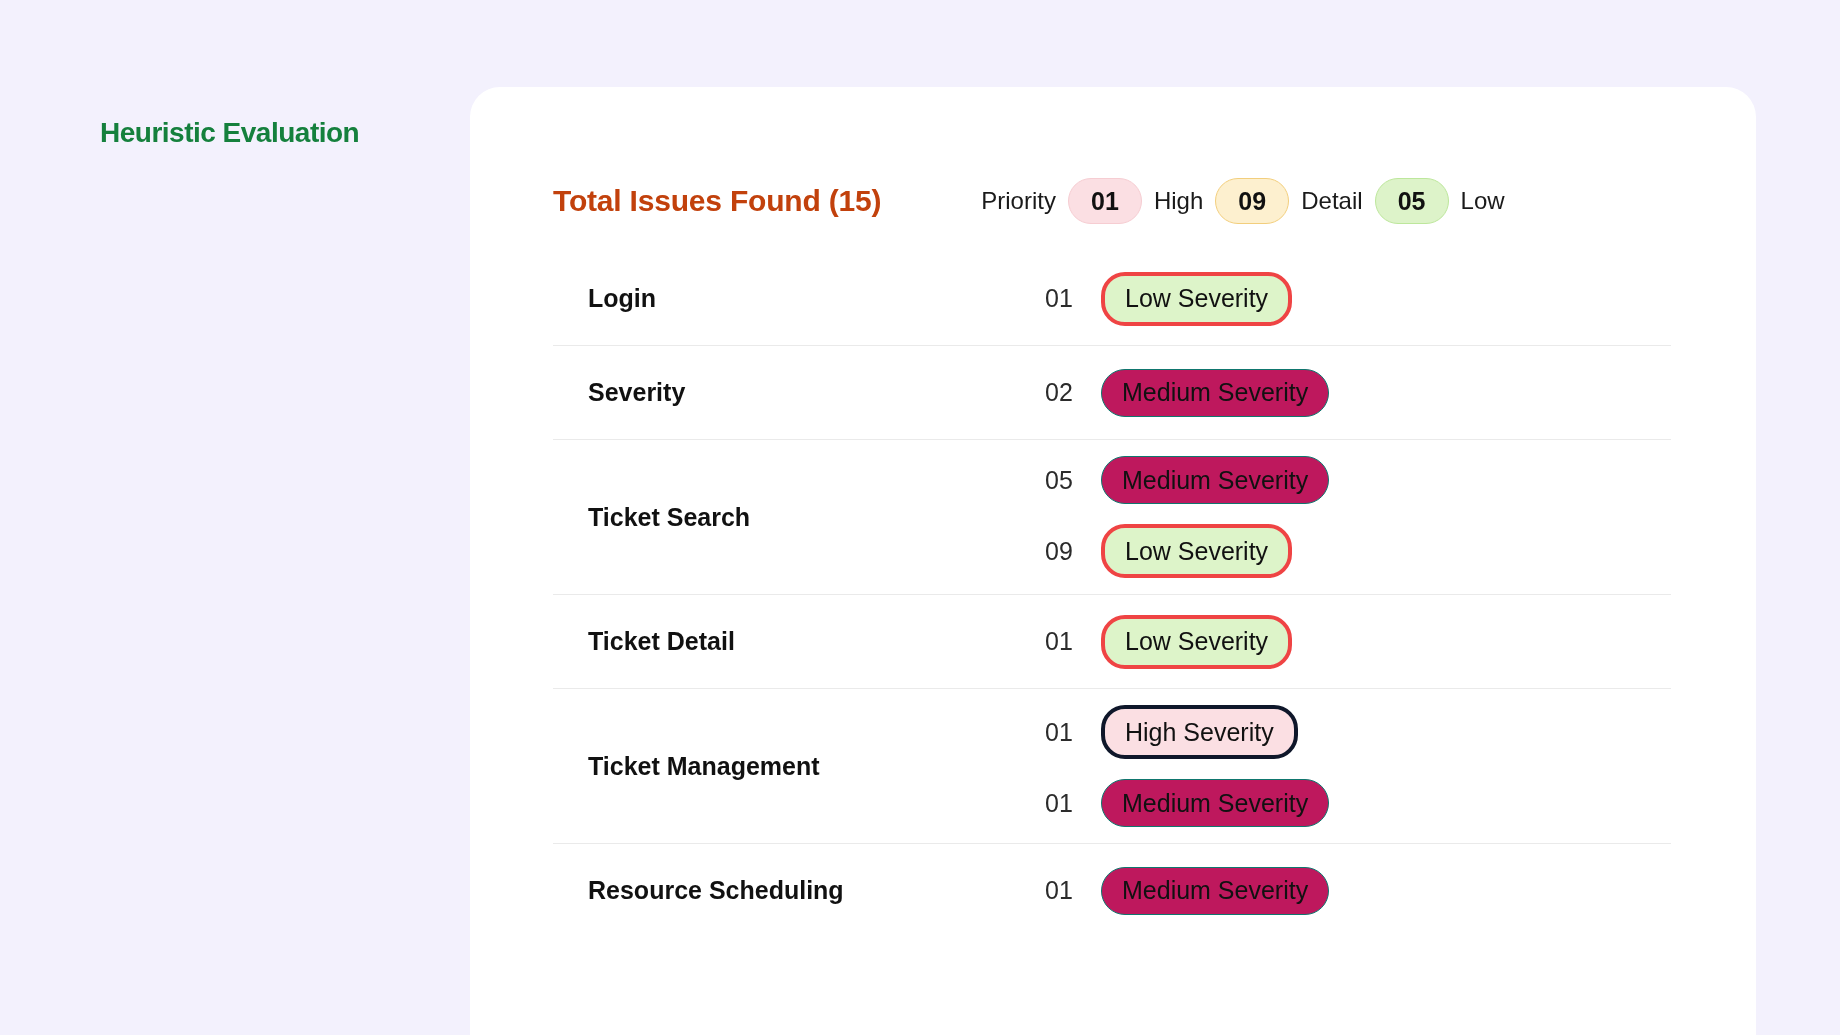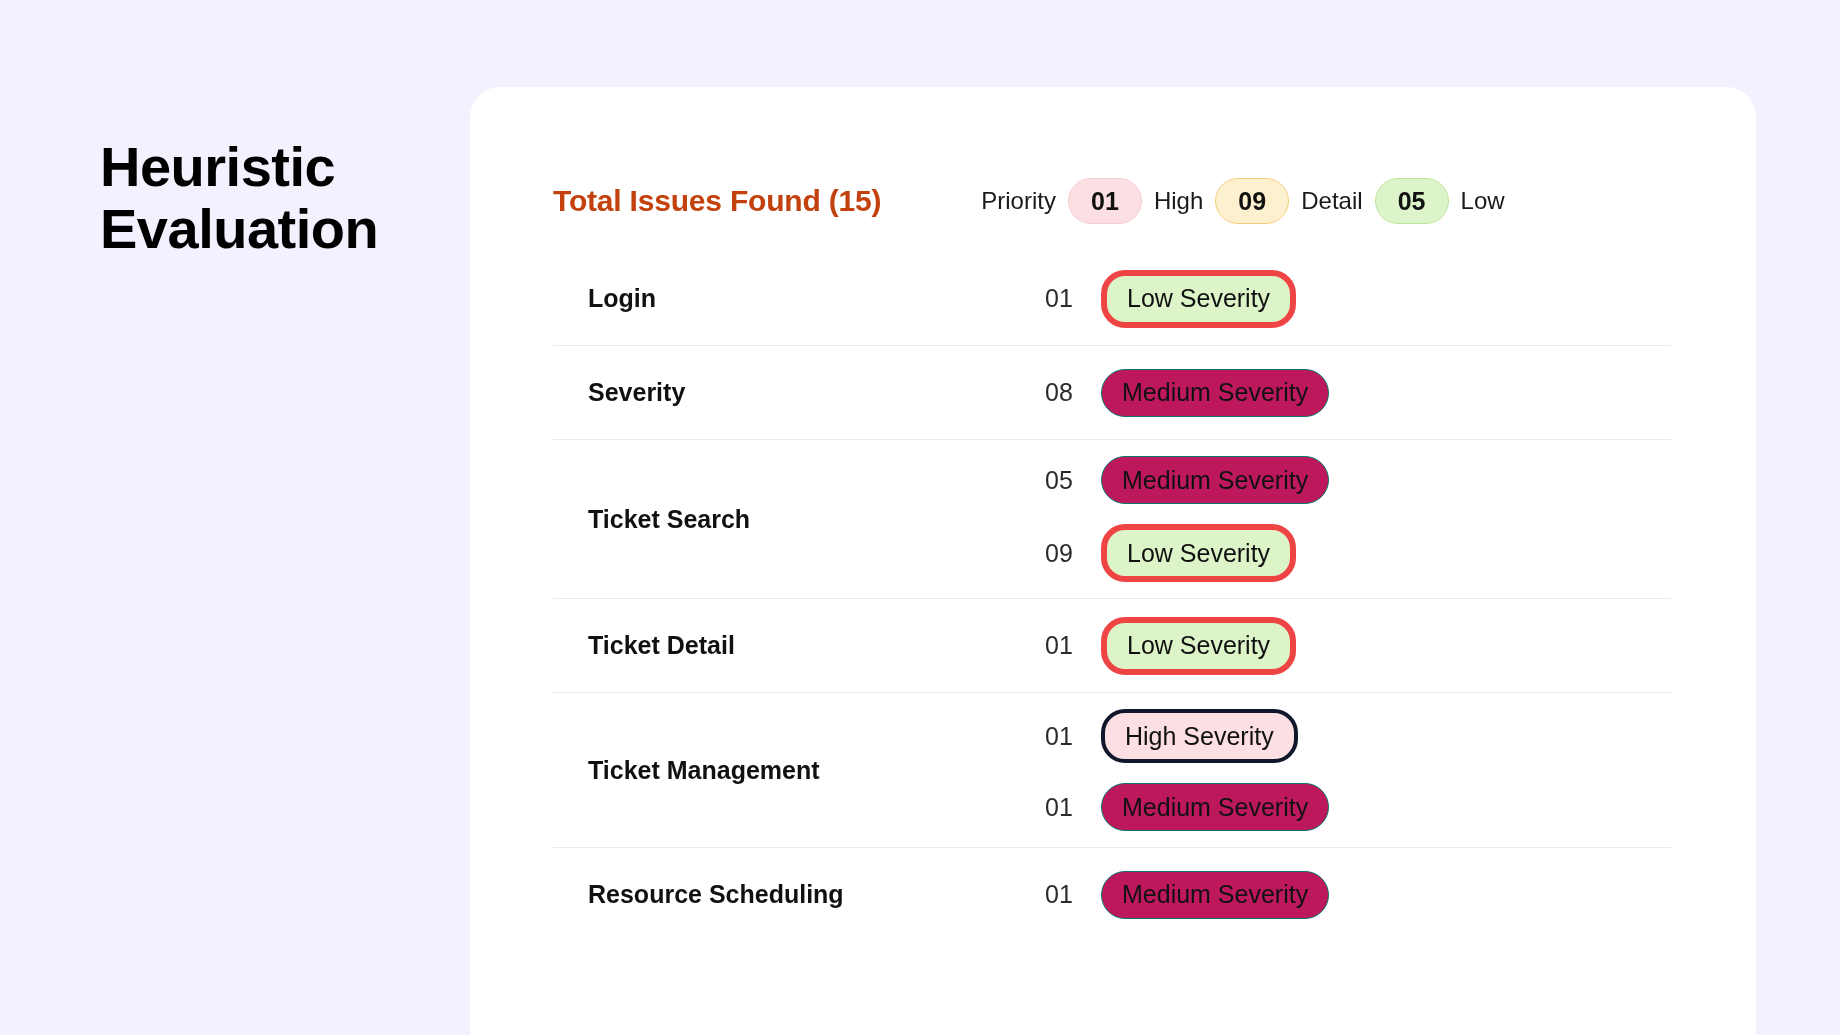--- a/index.html
+++ b/index.html
@@ -18,24 +18,24 @@
     width: 1840px;
     height: 1035px;
   }
 
   
   .page-title {
     position: absolute;
     left: 100px;
     top: 98px;
     width: 310px;
-    font-size: 56px;
+    font-size: 28px;
     line-height: 1.12;
     font-weight: bold;
-    color: #000000;
+    color: #15803d;
     letter-spacing: -0.5px;
   }
 
   
   .card {
     position: absolute;
     left: 470px;
     top: 87px;
     width: 1286px;
     height: 1010px;
@@ -148,21 +148,21 @@
     display: inline-flex;
     align-items: center;
     height: 46px;
     padding: 0 20px;
     border-radius: 24px;
     font-size: 25px;
     color: #111111;
   }
   .sev-high   { background: #fbdfe3; border: 4px solid #0f172a; }
   .sev-medium { background: #be185d; border: 1px solid #0f766e; }
-  .sev-low    { background: #ddf4c9; border: 6px solid #ef4444; }
+  .sev-low    { background: #ddf4c9; border: 4px solid #ef4444; }
 </style>
 </head>
 <body>
 
 <div class="page">
 
   <h1 class="page-title">Heuristic Evaluation</h1>
 
   <div class="card">
 
@@ -187,21 +187,21 @@
               <div class="issue-line">
                 <span class="issue-count">01</span>
                 <span class="sev-badge sev-low">Low Severity</span>
               </div>
             </div>
           </div>
           <div class="t-row">
             <div class="cell-name">Severity</div>
             <div class="cell-issues">
               <div class="issue-line">
-                <span class="issue-count">08</span>
+                <span class="issue-count">02</span>
                 <span class="sev-badge sev-medium">Medium Severity</span>
               </div>
             </div>
           </div>
           <div class="t-row">
             <div class="cell-name">Ticket Search</div>
             <div class="cell-issues">
               <div class="issue-line">
                 <span class="issue-count">05</span>
                 <span class="sev-badge sev-medium">Medium Severity</span>

